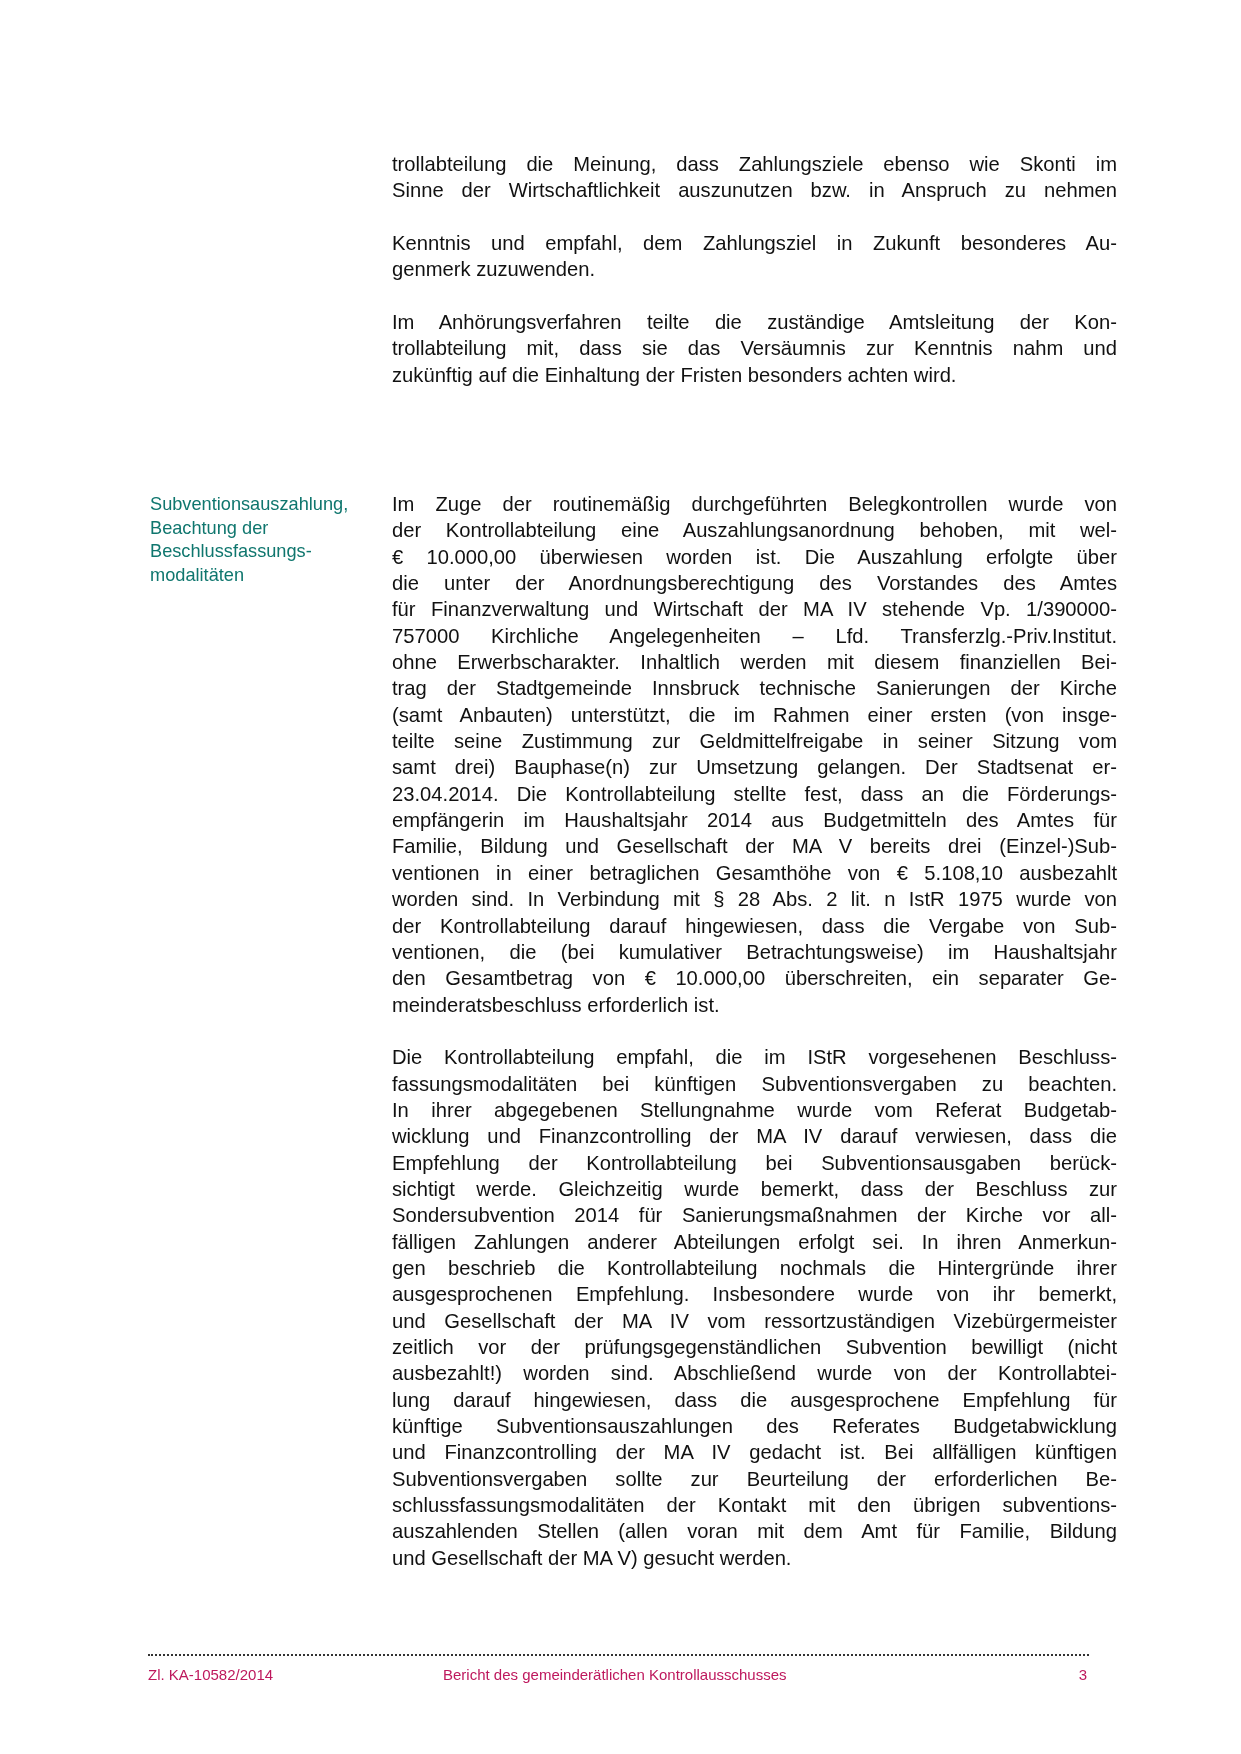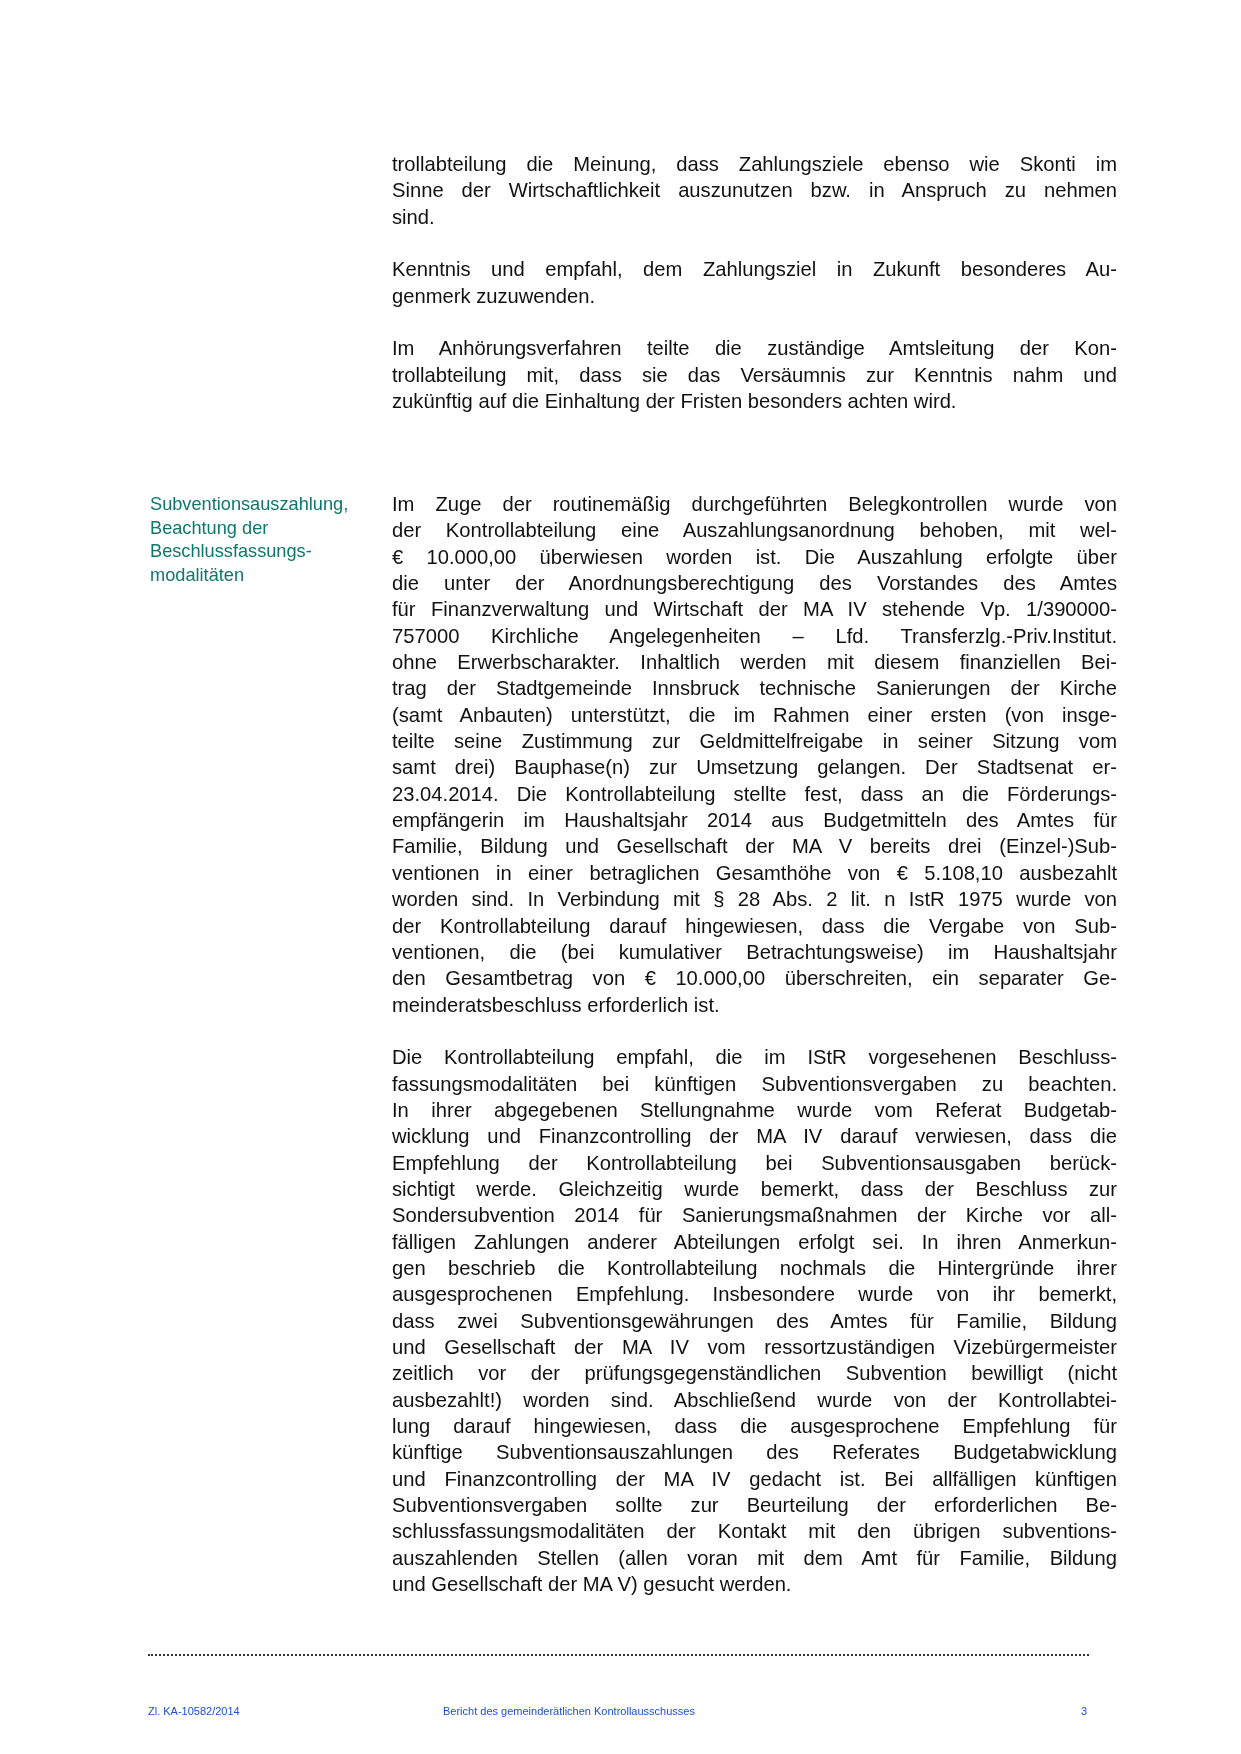--- a/index.html
+++ b/index.html
@@ -10,35 +10,34 @@
   .para { margin: 0; font-size: 20.2px; line-height: 26.35px; text-align: justify;
           hyphens: manual; }
   .line { display: block; text-align: justify; text-align-last: justify; height: 26.35px; white-space: nowrap; overflow: visible; }
   .line.last { text-align-last: left; }
   .side-note { position: absolute; left: 150px; width: 230px; color: #0f766e;
                font-size: 18.2px; line-height: 23.7px; }
   .side-note span { display: block; white-space: nowrap; }
   .footer-rule { position: absolute; left: 148px; top: 1650px; width: 941px; height: 0;
                  border-top: 2px dotted #333333; }
   .footer { position: absolute; left: 148px; top: 1660px; width: 941px; height: 22px;
-            font-size: 11px; line-height: 22px; color: #1d4ed8; margin-top: 36px; }
+            font-size: 15px; line-height: 22px; color: #be185d; }
   .footer .left { position: absolute; left: 0; }
   .footer .center { position: absolute; left: 295px; }
   .footer .right { position: absolute; right: 2px; }
 </style>
 </head>
 <body>
 
 <div class="page">
 
   <div class="body-col" style="top:147px;">
     <p class="para">
       <span class="line">trollabteilung die Meinung, dass Zahlungsziele ebenso wie Skonti im</span>
       <span class="line">Sinne der Wirtschaftlichkeit auszunutzen bzw. in Anspruch zu nehmen</span>
-      <span class="line last">sind.</span>
     </p>
     <div style="height:26.35px"></div>
     <p class="para">
       <span class="line">Kenntnis und empfahl, dem Zahlungsziel in Zukunft besonderes Au-</span>
       <span class="line last">genmerk zuzuwenden.</span>
     </p>
     <div style="height:26.35px"></div>
     <p class="para">
       <span class="line">Im Anhörungsverfahren teilte die zuständige Amtsleitung der Kon-</span>
       <span class="line">trollabteilung mit, dass sie das Versäumnis zur Kenntnis nahm und</span>
@@ -81,21 +80,20 @@
       <span class="line">Die Kontrollabteilung empfahl, die im IStR vorgesehenen Beschluss-</span>
       <span class="line">fassungsmodalitäten bei künftigen Subventionsvergaben zu beachten.</span>
       <span class="line">In ihrer abgegebenen Stellungnahme wurde vom Referat Budgetab-</span>
       <span class="line">wicklung und Finanzcontrolling der MA IV darauf verwiesen, dass die</span>
       <span class="line">Empfehlung der Kontrollabteilung bei Subventionsausgaben berück-</span>
       <span class="line">sichtigt werde. Gleichzeitig wurde bemerkt, dass der Beschluss zur</span>
       <span class="line">Sondersubvention 2014 für Sanierungsmaßnahmen der Kirche vor all-</span>
       <span class="line">fälligen Zahlungen anderer Abteilungen erfolgt sei. In ihren Anmerkun-</span>
       <span class="line">gen beschrieb die Kontrollabteilung nochmals die Hintergründe ihrer</span>
       <span class="line">ausgesprochenen Empfehlung. Insbesondere wurde von ihr bemerkt,</span>
-      <span class="line">dass zwei Subventionsgewährungen des Amtes für Familie, Bildung</span>
       <span class="line">und Gesellschaft der MA IV vom ressortzuständigen Vizebürgermeister</span>
       <span class="line">zeitlich vor der prüfungsgegenständlichen Subvention bewilligt (nicht</span>
       <span class="line">ausbezahlt!) worden sind. Abschließend wurde von der Kontrollabtei-</span>
       <span class="line">lung darauf hingewiesen, dass die ausgesprochene Empfehlung für</span>
       <span class="line">künftige Subventionsauszahlungen des Referates Budgetabwicklung</span>
       <span class="line">und Finanzcontrolling der MA IV gedacht ist. Bei allfälligen künftigen</span>
       <span class="line">Subventionsvergaben sollte zur Beurteilung der erforderlichen Be-</span>
       <span class="line">schlussfassungsmodalitäten der Kontakt mit den übrigen subventions-</span>
       <span class="line">auszahlenden Stellen (allen voran mit dem Amt für Familie, Bildung</span>
       <span class="line last">und Gesellschaft der MA V) gesucht werden.</span>

